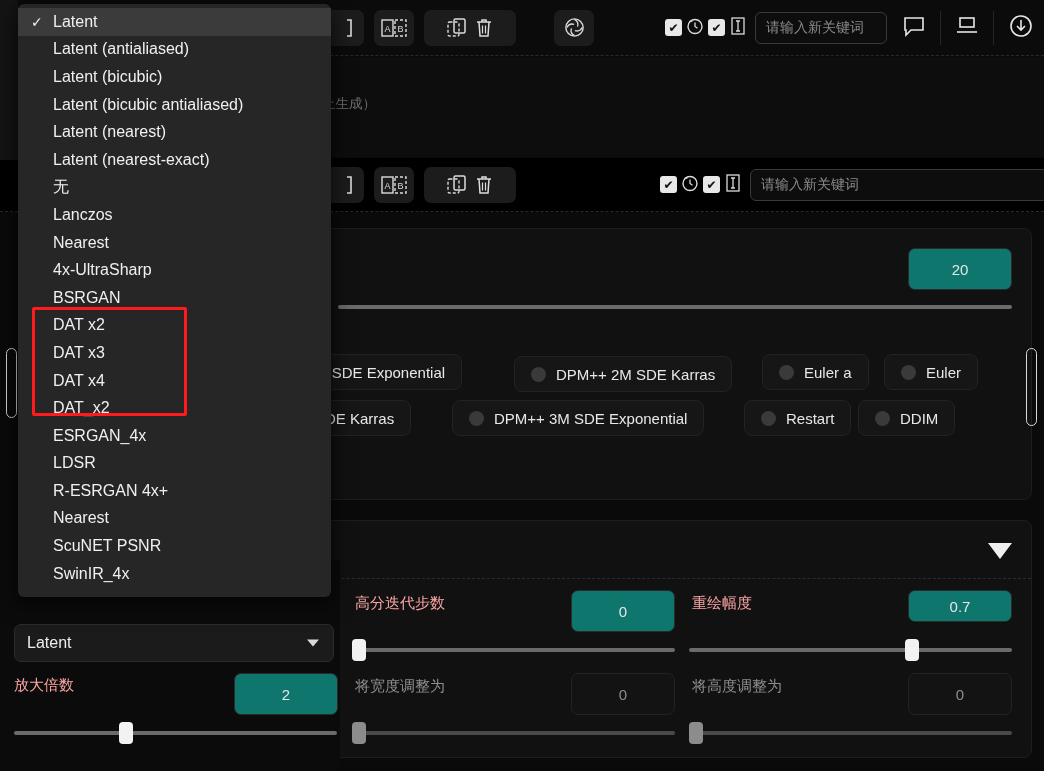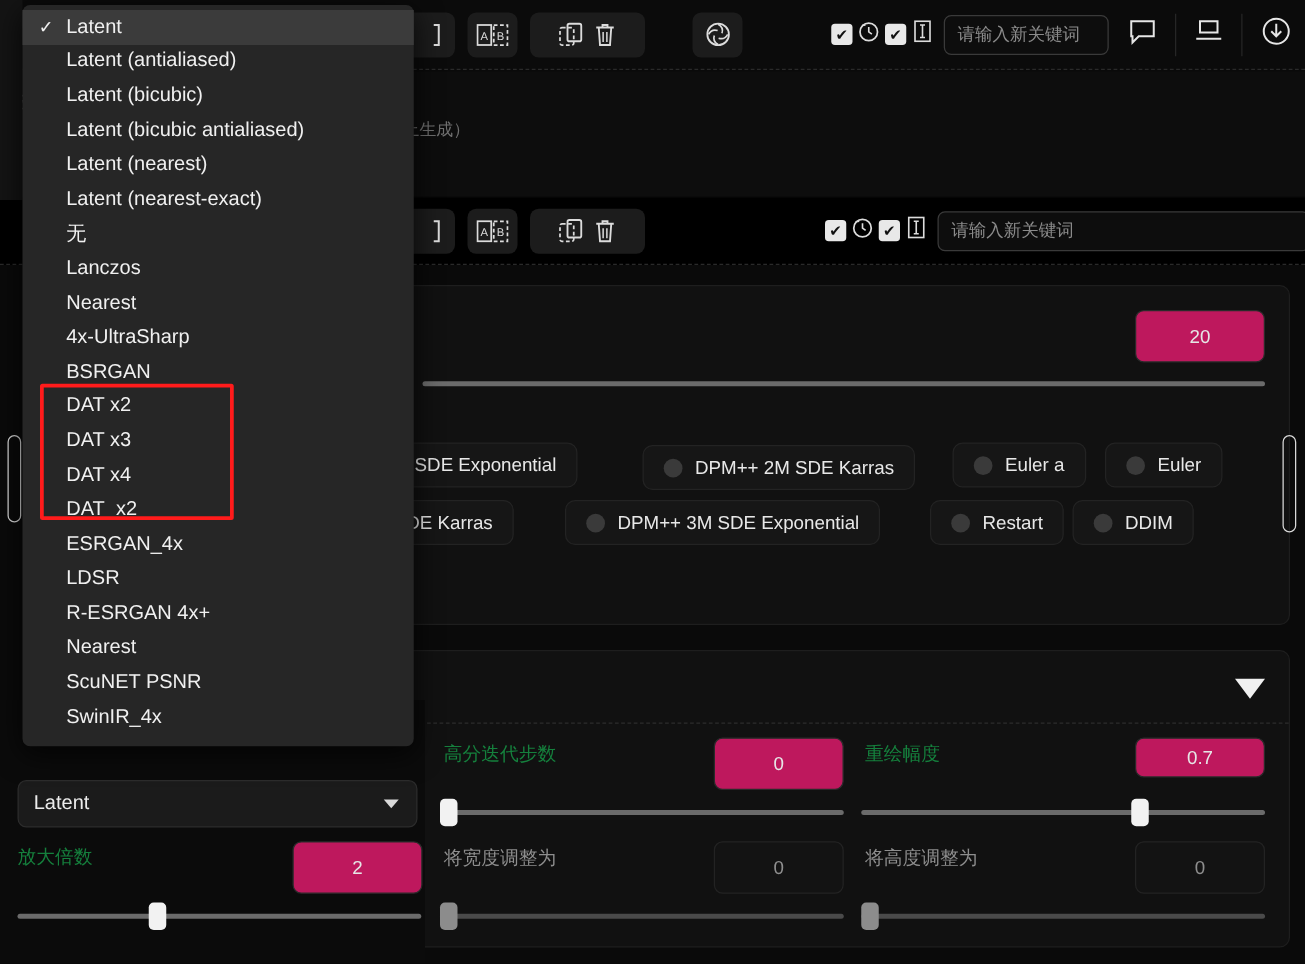--- a/index.html
+++ b/index.html
@@ -56,25 +56,25 @@
     position: absolute; height: 4px; border-radius: 2px; background: #6b6b6b;
   }
   .slider-track.dim { background: #4a4a4a; }
   .slider-knob {
     position: absolute; width: 14px; height: 22px; border-radius: 4px;
     background: #f2f2f2;
   }
   .slider-knob.dim { background: #8c8c8c; }
   .numbox {
     position: absolute; border: 1px solid #2a2a2a; border-radius: 7px;
-    background: #be185d; color: #e6e6e6; font-size: 15px;
+    background: #0f766e; color: #e6e6e6; font-size: 15px;
     display: flex; align-items: center; justify-content: center;
   }
   .numbox.dim { color: #8e8e8e; border-color: #232323; background: #131313; }
-  .fld-label { position: absolute; color: #15803d; font-size: 15px; white-space: nowrap; }
+  .fld-label { position: absolute; color: #fca5a5; font-size: 15px; white-space: nowrap; }
   .fld-label.dim { color: #8e8e8e; }
 
   
   .pill {
     position: absolute; height: 36px; border-radius: 8px; background: #161616;
     border: 1px solid #232323; display: flex; align-items: center;
     padding: 0 16px; gap: 10px; color: #e8e8e8; font-size: 15px; white-space: nowrap;
   }
   .radio { width: 15px; height: 15px; border-radius: 50%; background: #3a3a3a; flex: none; }
 

